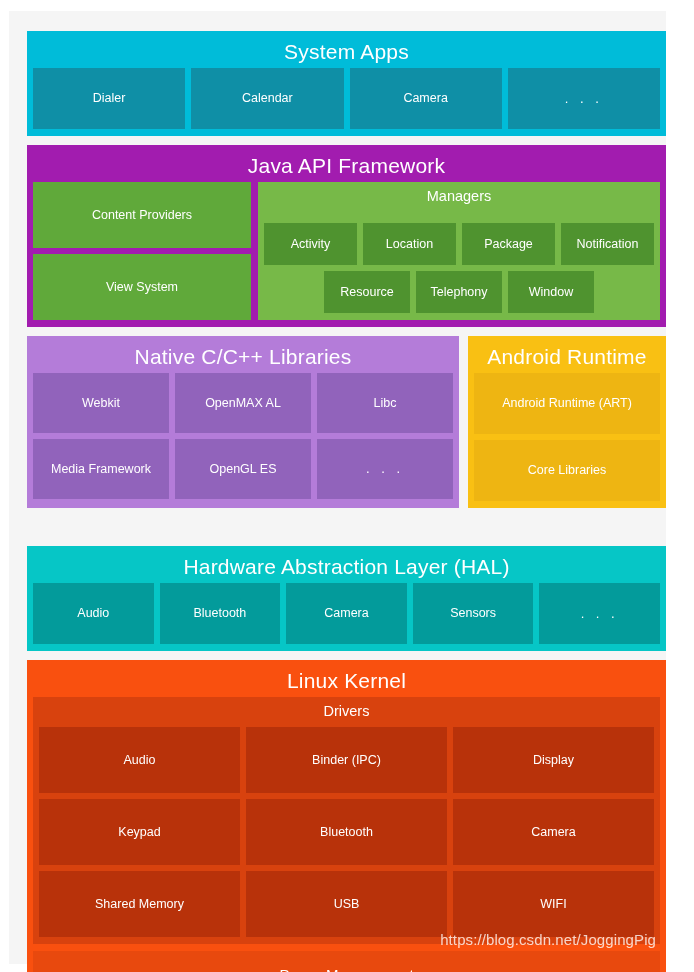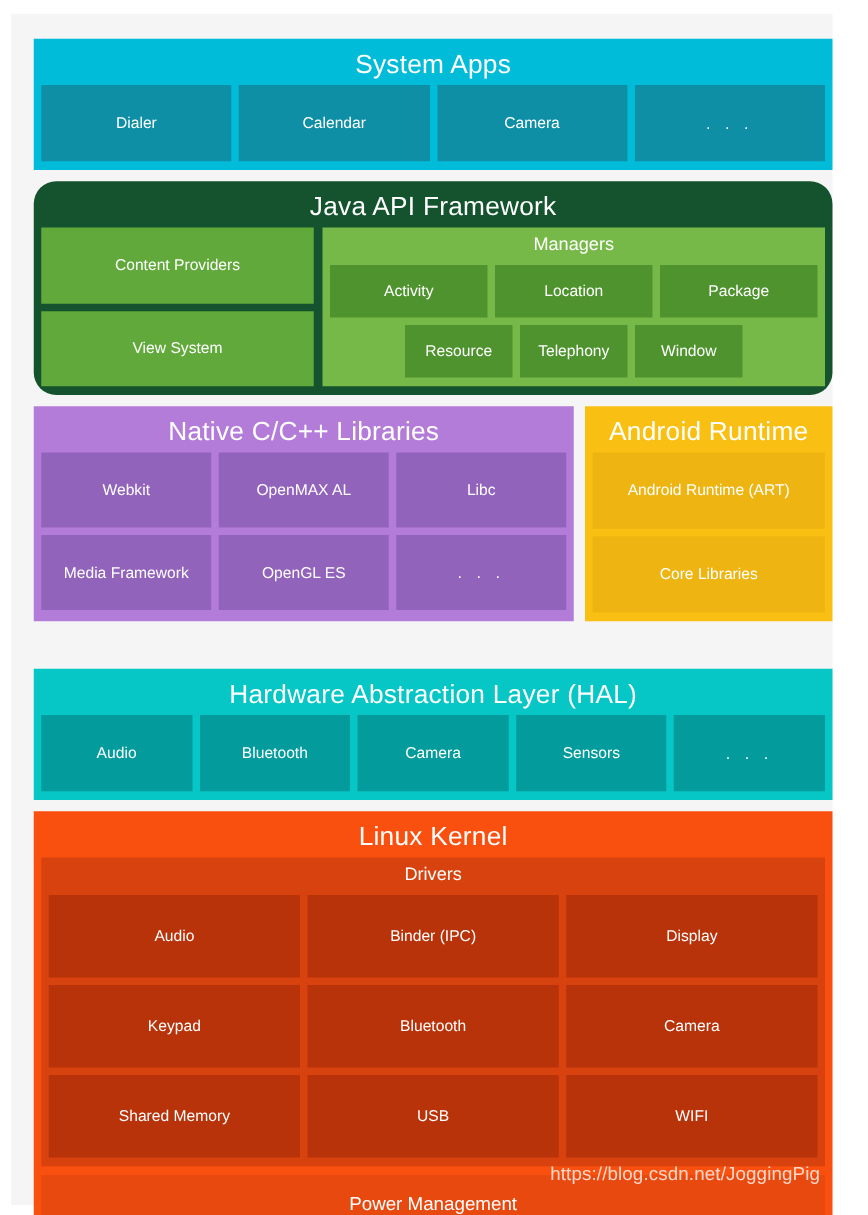--- a/index.html
+++ b/index.html
@@ -79,36 +79,36 @@
     white-space: nowrap;
     overflow: hidden;
   }
   .tile.dots { letter-spacing: 4px; font-size: 13px; }
 
   
   .layer-apps        { background: #00bcd9; }
   .layer-apps .tile  { background: #0f8fa6; }
 
   
-  .layer-java        { background: #14532d; padding-bottom: 7px; border-radius: 18px; }
+  .layer-java        { background: #a21caf; padding-bottom: 7px; }
   .java-cols         { display: flex; gap: 7px; align-items: stretch; }
   .java-left         { width: 218px; flex: 0 0 218px; display: flex; flex-direction: column; gap: 6px; }
   .java-left .tile   { background: #60a93a; height: 71px; flex: 1 1 0; }
   .managers {
     flex: 1 1 auto;
     background: #77b948;
     box-sizing: border-box;
     padding: 0 6px 7px 6px;
   }
   .managers-title {
     text-align: center;
     color: #ffffff;
     font-size: 14.5px;
     line-height: 21px;
-    padding: 4px 0 5px 0;
+    padding: 4px 0 16px 0;
   }
   .managers .tile    { background: #4f932f; height: 42px; font-size: 12.5px; }
   .managers-row2     { justify-content: center; }
   .managers-row2 .tile { flex: 0 0 86px; }
 
   
   .midrow { display: flex; gap: 9px; margin-bottom: 9px; }
 
   .layer-native      { background: #b47cd9; flex: 1 1 auto; margin-bottom: 0; }
   .layer-native .tile{ background: #9163bb; height: 60px; }
@@ -184,20 +184,21 @@
             <div class="tile">Content Providers</div>
             <div class="tile">View System</div>
           </div>
 
           <div class="managers">
             <div class="managers-title">Managers</div>
             <div class="row">
               <div class="tile">Activity</div>
               <div class="tile">Location</div>
               <div class="tile">Package</div>
+              <div class="tile">Notification</div>
             </div>
             <div class="row managers-row2">
               <div class="tile">Resource</div>
               <div class="tile">Telephony</div>
               <div class="tile">Window</div>
             </div>
           </div>
 
         </div>
       </section>

